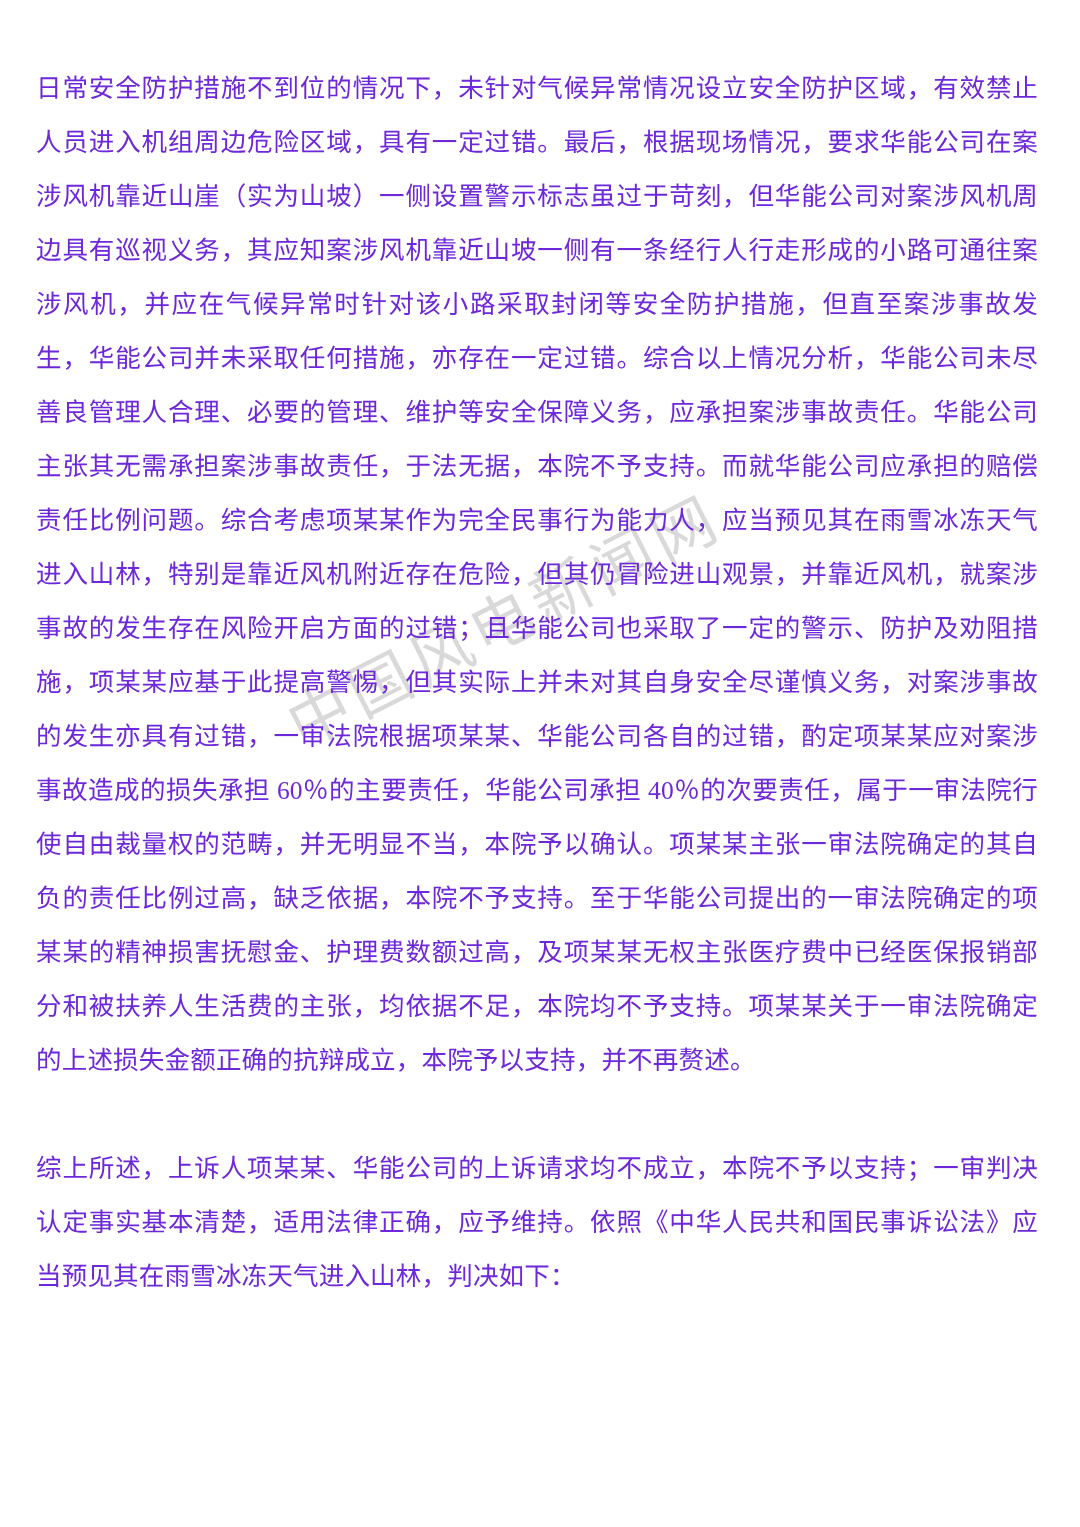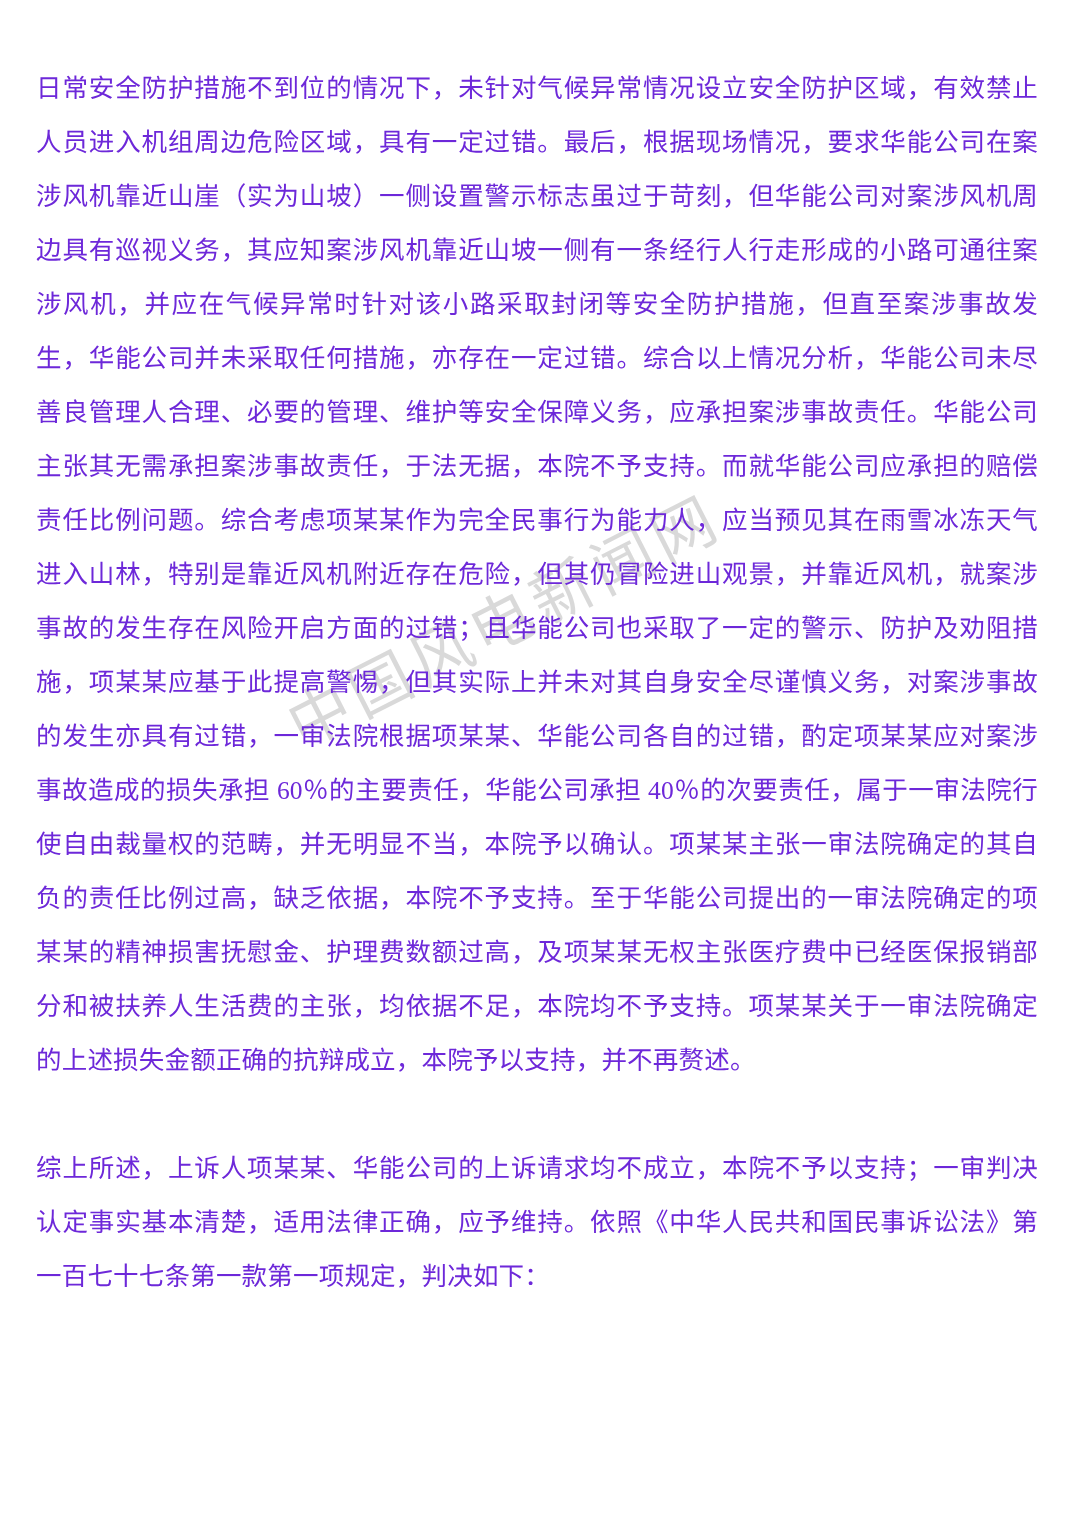--- a/index.html
+++ b/index.html
@@ -68,16 +68,16 @@
 <body>
 
 <div class="page">
 
   <div class="watermark">
     <span>中国风电新闻网</span>
   </div>
 
   <div class="doc-body">
     <p class="para">日常安全防护措施不到位的情况下，未针对气候异常情况设立安全防护区域，有效禁止人员进入机组周边危险区域，具有一定过错。最后，根据现场情况，要求华能公司在案涉风机靠近山崖（实为山坡）一侧设置警示标志虽过于苛刻，但华能公司对案涉风机周边具有巡视义务，其应知案涉风机靠近山坡一侧有一条经行人行走形成的小路可通往案涉风机，并应在气候异常时针对该小路采取封闭等安全防护措施，但直至案涉事故发生，华能公司并未采取任何措施，亦存在一定过错。综合以上情况分析，华能公司未尽善良管理人合理、必要的管理、维护等安全保障义务，应承担案涉事故责任。华能公司主张其无需承担案涉事故责任，于法无据，本院不予支持。而就华能公司应承担的赔偿责任比例问题。综合考虑项某某作为完全民事行为能力人，应当预见其在雨雪冰冻天气进入山林，特别是靠近风机附近存在危险，但其仍冒险进山观景，并靠近风机，就案涉事故的发生存在风险开启方面的过错；且华能公司也采取了一定的警示、防护及劝阻措施，项某某应基于此提高警惕，但其实际上并未对其自身安全尽谨慎义务，对案涉事故的发生亦具有过错，一审法院根据项某某、华能公司各自的过错，酌定项某某应对案涉事故造成的损失承担 60％的主要责任，华能公司承担 40％的次要责任，属于一审法院行使自由裁量权的范畴，并无明显不当，本院予以确认。项某某主张一审法院确定的其自负的责任比例过高，缺乏依据，本院不予支持。至于华能公司提出的一审法院确定的项某某的精神损害抚慰金、护理费数额过高，及项某某无权主张医疗费中已经医保报销部分和被扶养人生活费的主张，均依据不足，本院均不予支持。项某某关于一审法院确定的上述损失金额正确的抗辩成立，本院予以支持，并不再赘述。</p>
-    <p class="para">综上所述，上诉人项某某、华能公司的上诉请求均不成立，本院不予以支持；一审判决认定事实基本清楚，适用法律正确，应予维持。依照《中华人民共和国民事诉讼法》第一百七十七条第一款第一项规定，判决如下：</p>
+    <p class="para">综上所述，上诉人项某某、华能公司的上诉请求均不成立，本院不予以支持；一审判决认定事实基本清楚，适用法律正确，应予维持。依照《中华人民共和国民事诉讼法》应当预见其在雨雪冰冻天气进入山林，判决如下：</p>
   </div>
 
 </div>
 
 </body></html>

